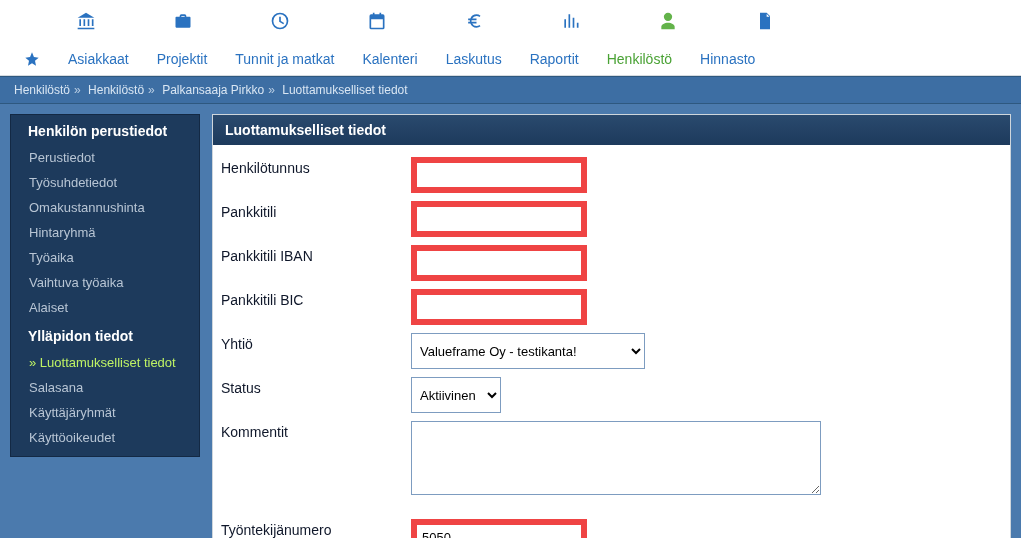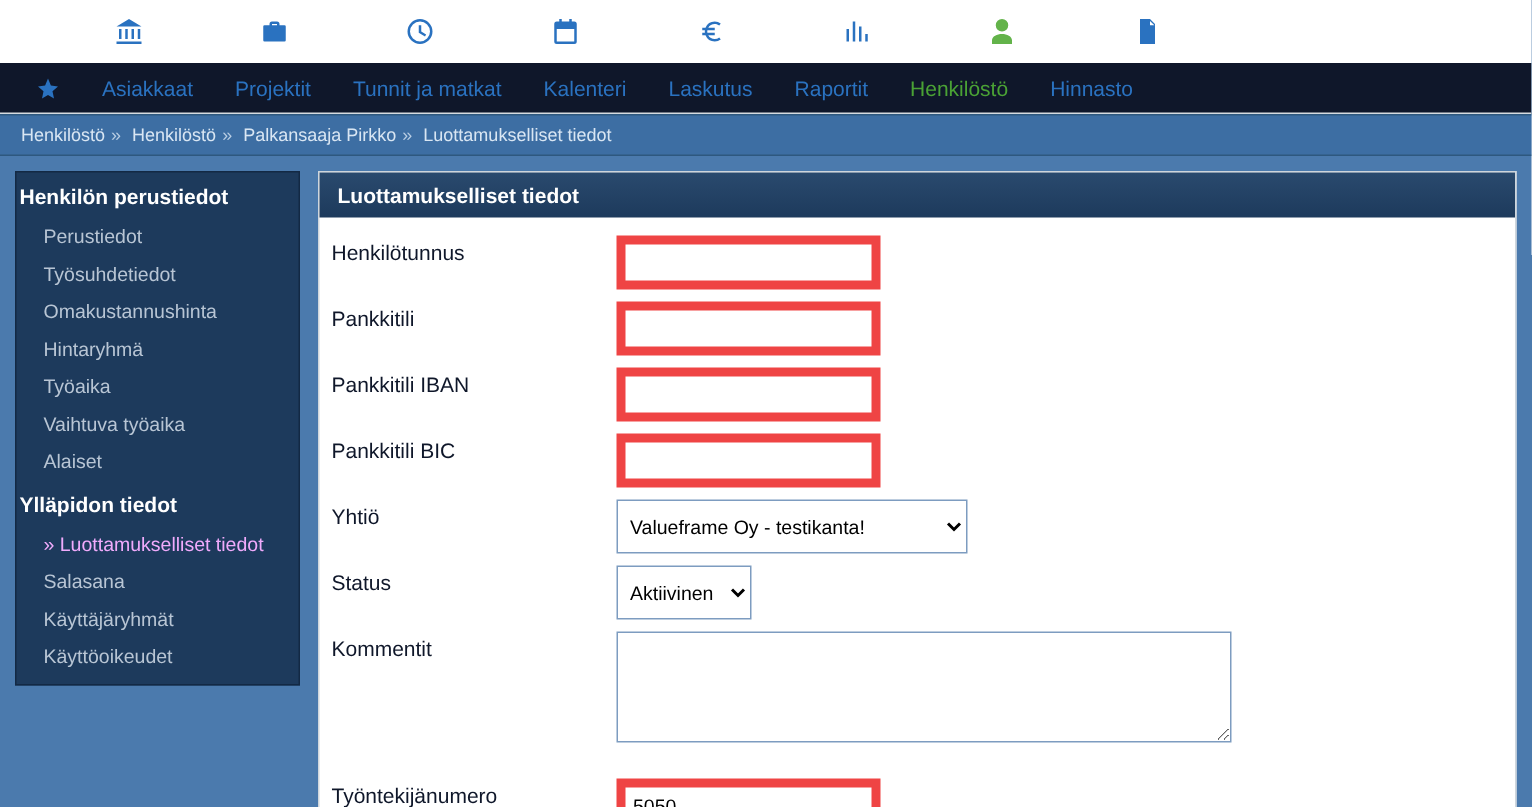--- a/index.html
+++ b/index.html
@@ -5,38 +5,38 @@
   * { box-sizing: border-box; margin: 0; padding: 0; }
   body { font-family: Arial, Helvetica, sans-serif; font-size: 13px; background: #4b7aad; color: #333; width: 1021px; }
   
   
   .top-icon-bar { background: #fff; height: 42px; display: flex; align-items: center; padding: 0 10px; gap: 75px; padding-left: 75px;}
   .top-icon-bar .ticon { color: #2a72c0; width: 22px; height: 22px; display:flex; align-items:center; justify-content:center;}
   .top-icon-bar .ticon.active { color: #63b34a; }
   .top-icon-bar svg { width: 20px; height: 20px; fill: currentColor; }
   
   
-  .main-nav { background: #0f172a; height: 34px; display: flex; align-items: center; padding: 0 10px; gap: 28px; border-bottom: 1px solid #d6dbe0; padding-left: 24px;}
+  .main-nav { background: #ffffff; height: 34px; display: flex; align-items: center; padding: 0 10px; gap: 28px; border-bottom: 1px solid #d6dbe0; padding-left: 24px;}
   .main-nav .star { color:#2a72c0; width:16px; height:16px;}
   .main-nav a { color: #2a72c0; text-decoration: none; font-size: 14px; cursor: pointer; }
   .main-nav a.active { color: #4aa235; }
   
   
   .breadcrumb { background: #3d6ea3; color: #d9e6f3; font-size: 12px; padding: 6px 14px; border-top: 1px solid #2e587f; border-bottom: 1px solid #2e587f;}
   .breadcrumb a { color: #d9e6f3; text-decoration: none; cursor:pointer;}
   .sep { margin: 0 4px; color: #b9cee4;}
   
   
   .layout { display: flex; align-items: flex-start; padding: 10px 10px 30px 10px; gap: 12px; }
   
   
   .sidebar { width: 190px; background: #1d3a5c; border: 1px solid #132944; padding-bottom: 6px;}
-  .sidebar .section-title { color: #fff; font-weight: bold; font-size: 14px; padding: 8px 10px 6px 2px; }
+  .sidebar .section-title { color: #fff; font-weight: bold; font-size: 14px; padding: 8px 10px 6px 17px; }
   .sidebar .item { color: #b8c5d4; font-size: 13px; padding: 5px 10px 5px 18px; cursor: pointer; }
-  .sidebar .item.active { color: #f0abfc; }
+  .sidebar .item.active { color: #bef264; }
   
   
   .content { flex: 1; background: #fff; border: 1px solid #cfd6dc;}
   .panel-header { background: #1d3a5c; background: linear-gradient(#2a4a6e, #1d3a5c); color: #fff; font-weight: bold; font-size: 14px; padding: 7px 12px; }
   .panel-body { padding: 12px 0 10px 8px; }
   .form-row { display: flex; align-items: flex-start; margin-bottom: 8px; }
   .form-row label { width: 190px; color: #0f172a; font-size: 14px; padding-top: 3px; }
   .form-row input[type=text] { width: 176px; height: 36px; border: 6px solid #ef4444; padding: 2px 5px; font-size: 13px; }
   .form-row select { height: 36px; border: 1px solid #7d9cc0; background:#fff; font-size:13px; padding: 2px 4px;}
   .form-row select.company { width: 234px; }

